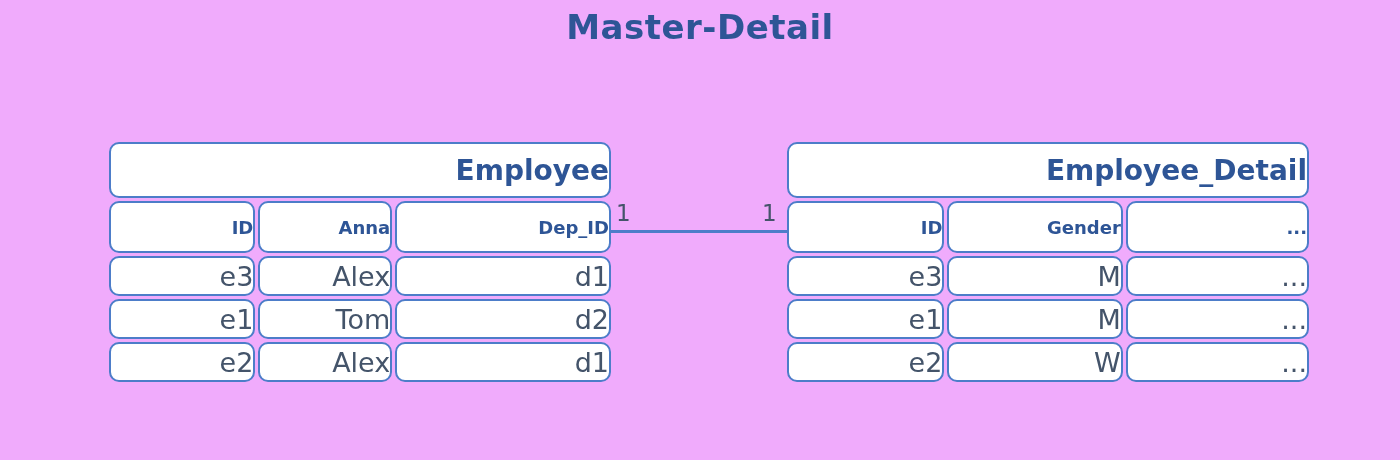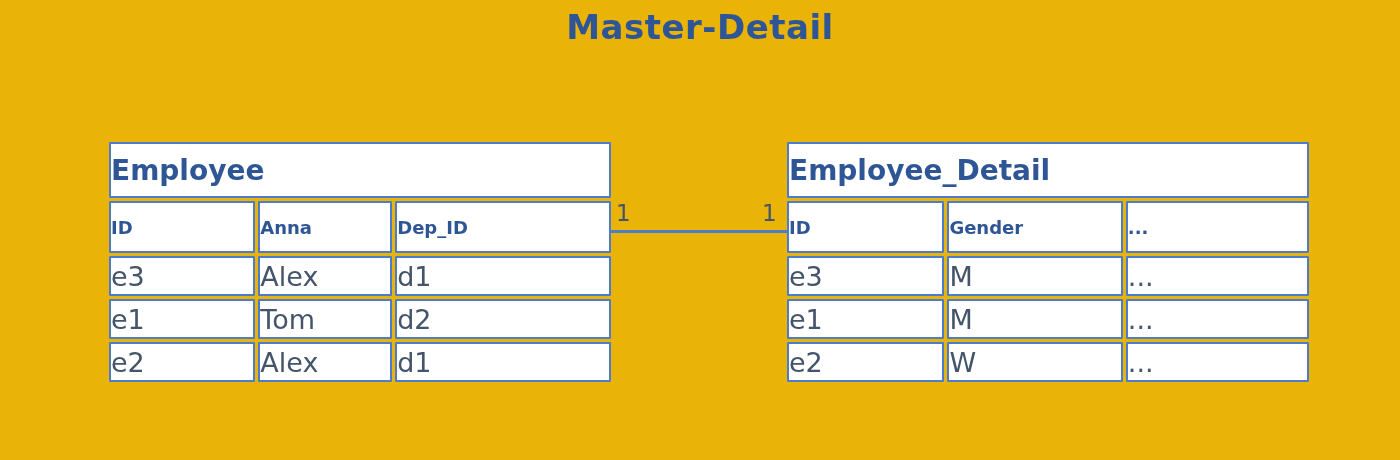--- a/index.html
+++ b/index.html
@@ -1,21 +1,21 @@
 <!DOCTYPE html>
 <html><head>
 <meta charset="utf-8">
 <style>
   * { margin: 0; padding: 0; box-sizing: border-box; }
   body { background: #ffffff; }
   .slide {
     position: relative;
     width: 1400px;
     height: 460px;
-    background: #eab308;
+    background: #f0abfc;
     font-family: "DejaVu Sans", "Liberation Sans", sans-serif;
     overflow: hidden;
   }
   .diagram-title {
     position: absolute;
     top: 7px;
     left: 0;
     width: 100%;
     text-align: center;
     font-size: 34px;
@@ -24,22 +24,22 @@
     letter-spacing: 0.5px;
   }
   table.entity {
     position: absolute;
     border-collapse: separate;
     border-spacing: 3px;
     table-layout: fixed;
   }
   table.entity td {
     border: 2px solid #4d7dc9;
-    border-radius: 1px;
-    text-align: left;
+    border-radius: 10px;
+    text-align: right;
     vertical-align: middle;
     background: #ffffff;
     overflow: hidden;
   }
   .entity-name td {
     height: 56px;
     font-size: 28px;
     font-weight: bold;
     color: #2e5596;
   }

